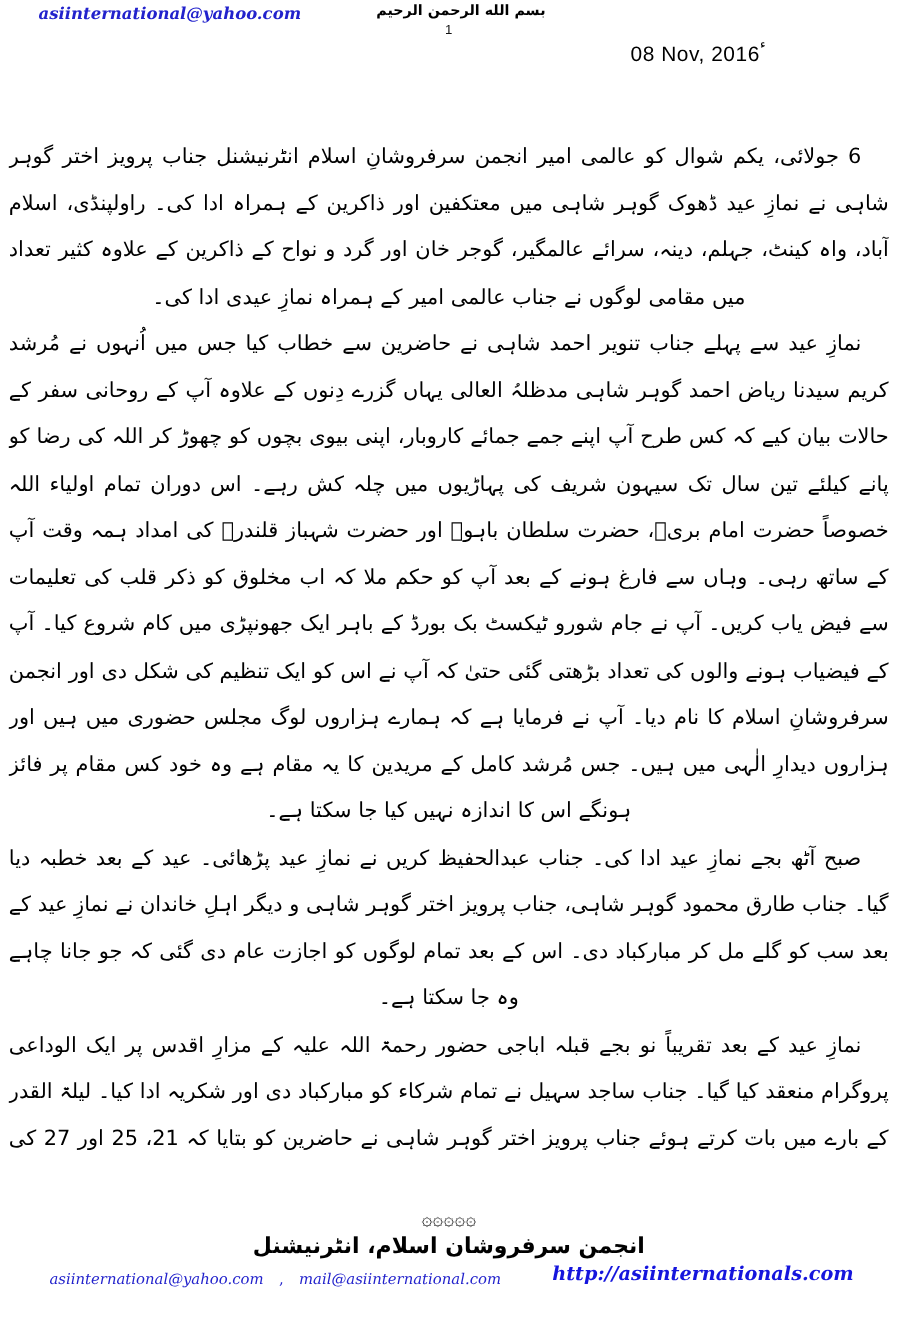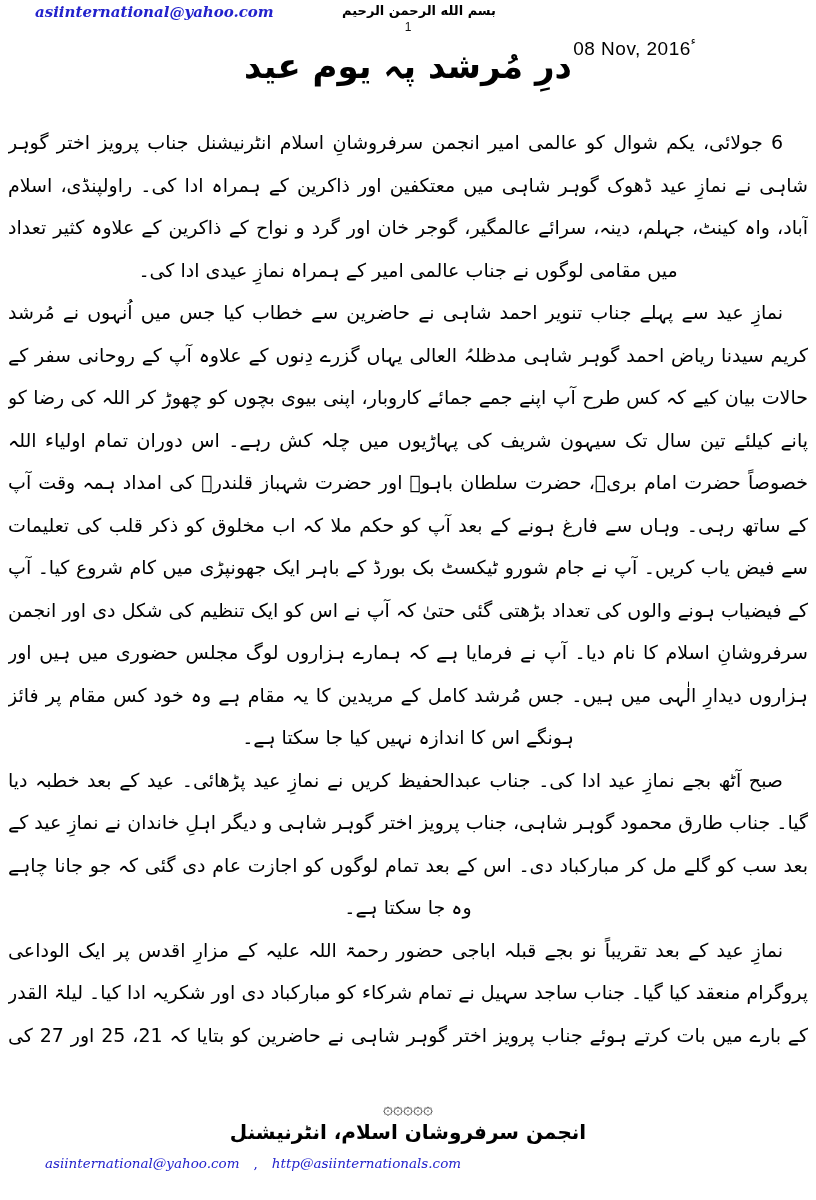--- a/index.html
+++ b/index.html
@@ -96,32 +96,32 @@
   <a class="email-top" href="#">asiinternational@yahoo.com</a>
 
   <div class="bismillah">بسم الله الرحمن الرحيم</div>
 
   <div class="page-number">1</div>
 
   <div class="date">
     <span>08 Nov, 2016</span><sup>ء</sup>
   </div>
 
-  <div class="doc-title">درِ مُرشد پہ یوم عید</div>
 
   <div class="body-text">
     <p>6 جولائی، یکم شوال کو عالمی امیر انجمن سرفروشانِ اسلام انٹرنیشنل جناب پرویز اختر گوہر شاہی نے نمازِ عید ڈھوک گوہر شاہی میں معتکفین اور ذاکرین کے ہمراہ ادا کی۔ راولپنڈی، اسلام آباد، واہ کینٹ، جہلم، دینہ، سرائے عالمگیر، گوجر خان اور گرد و نواح کے ذاکرین کے علاوہ کثیر تعداد میں مقامی لوگوں نے جناب عالمی امیر کے ہمراہ نمازِ عیدی ادا کی۔</p>
     <p>نمازِ عید سے پہلے جناب تنویر احمد شاہی نے حاضرین سے خطاب کیا جس میں اُنہوں نے مُرشد کریم سیدنا ریاض احمد گوہر شاہی مدظلہُ العالی یہاں گزرے دِنوں کے علاوہ آپ کے روحانی سفر کے حالات بیان کیے کہ کس طرح آپ اپنے جمے جمائے کاروبار، اپنی بیوی بچوں کو چھوڑ کر اللہ کی رضا کو پانے کیلئے تین سال تک سیہون شریف کی پہاڑیوں میں چلہ کش رہے۔ اس دوران تمام اولیاء اللہ خصوصاً حضرت امام بریؒ، حضرت سلطان باہوؒ اور حضرت شہباز قلندرؒ کی امداد ہمہ وقت آپ کے ساتھ رہی۔ وہاں سے فارغ ہونے کے بعد آپ کو حکم ملا کہ اب مخلوق کو ذکر قلب کی تعلیمات سے فیض یاب کریں۔ آپ نے جام شورو ٹیکسٹ بک بورڈ کے باہر ایک جھونپڑی میں کام شروع کیا۔ آپ کے فیضیاب ہونے والوں کی تعداد بڑھتی گئی حتیٰ کہ آپ نے اس کو ایک تنظیم کی شکل دی اور انجمن سرفروشانِ اسلام کا نام دیا۔ آپ نے فرمایا ہے کہ ہمارے ہزاروں لوگ مجلس حضوری میں ہیں اور ہزاروں دیدارِ الٰہی میں ہیں۔ جس مُرشد کامل کے مریدین کا یہ مقام ہے وہ خود کس مقام پر فائز ہونگے اس کا اندازہ نہیں کیا جا سکتا ہے۔</p>
     <p>صبح آٹھ بجے نمازِ عید ادا کی۔ جناب عبدالحفیظ کریں نے نمازِ عید پڑھائی۔ عید کے بعد خطبہ دیا گیا۔ جناب طارق محمود گوہر شاہی، جناب پرویز اختر گوہر شاہی و دیگر اہلِ خاندان نے نمازِ عید کے بعد سب کو گلے مل کر مبارکباد دی۔ اس کے بعد تمام لوگوں کو اجازت عام دی گئی کہ جو جانا چاہے وہ جا سکتا ہے۔</p>
     <p>نمازِ عید کے بعد تقریباً نو بجے قبلہ اباجی حضور رحمۃ اللہ علیہ کے مزارِ اقدس پر ایک الوداعی پروگرام منعقد کیا گیا۔ جناب ساجد سہیل نے تمام شرکاء کو مبارکباد دی اور شکریہ ادا کیا۔ لیلۃ القدر کے بارے میں بات کرتے ہوئے جناب پرویز اختر گوہر شاہی نے حاضرین کو بتایا کہ 21، 25 اور 27 کی راتوں میں کیفیات کی اتنی مماثلت تھی کہ ہمیں معلوم نہیں ہو پا رہا تھا کہ لیلۃ القدر کون سی ہے۔ ہم نے سرکار مُرشد کریم سے پوچھا تو آپ نے فرمایا کہ 25 رمضان المبارک کی شب لیلۃ القدر تھی۔ اس کے بعد معتکفین میں سے چند لوگوں نے اپنے اپنے مشاہدات بیان کیے۔ جناب طارق محمود گوہر شاہی نے اپنے مشاہدات بیان کرتے ہوئے فرمایا کہ میں نے دیکھا کہ مُرشد پاک موجود ہیں اور ساتھ ہی پرویز اختر موجود ہیں اچانک دیکھتا ہوں کہ دونوں کی صورت ایک ہو جاتی ہے۔</p>
 
   </div>
 
   <div class="ornament-row">۞۞۞۞۞</div>
 
   <div class="org-name">انجمن سرفروشان اسلام، انٹرنیشنل</div>
 
   <div class="footer-emails">
-    <a href="#">asiinternational@yahoo.com</a><span class="sep">,</span><a href="#">http@asiinternationals.com</a>
+    <a href="#">asiinternational@yahoo.com</a><span class="sep">,</span><a href="#">mail@asiinternational.com</a>
   </div>
 
+  <a class="website" href="#">http://asiinternationals.com</a>
 
 </div>
 
 </body></html>

